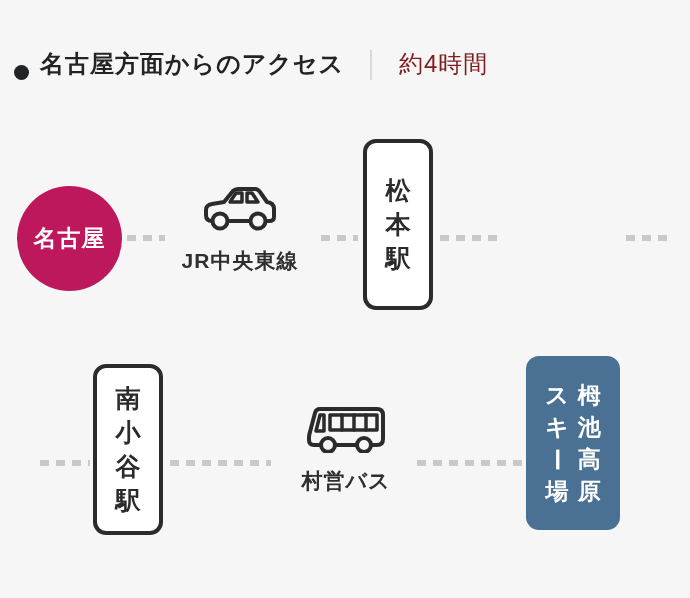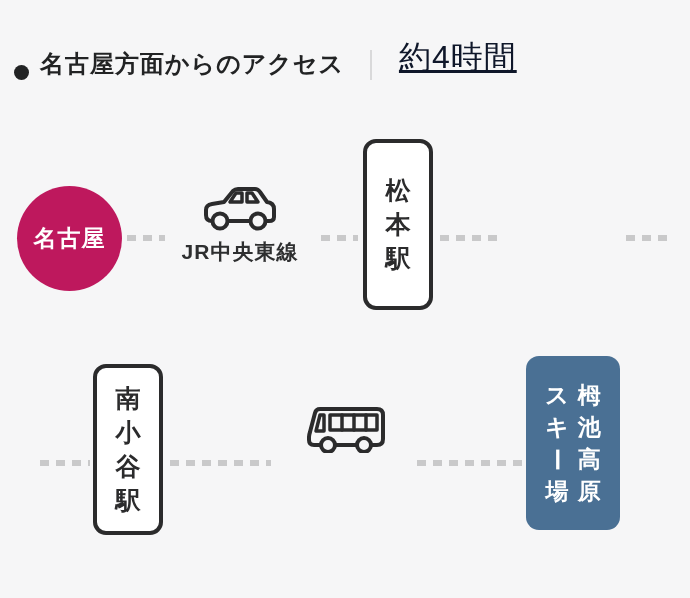--- a/index.html
+++ b/index.html
@@ -37,26 +37,25 @@
     letter-spacing: 1px;
     white-space: nowrap;
   }
   .header-divider {
     width: 2px; height: 30px;
     background: #d9d9da;
     margin: 0 27px 0 26px;
     flex: 0 0 auto;
   }
   .duration {
-    font-size: 32px;
+    font-size: 24px;
     font-weight: 500;
-    color: #0f172a;
+    color: #7f1d1d;
     letter-spacing: 1px;
     white-space: nowrap;
-    text-decoration: underline;
   }
 
   
   .dots {
     position: absolute;
     height: 6px;
     background-image: repeating-linear-gradient(90deg, #c9c9ca 0 9px, transparent 9px 16px);
   }
 
   
@@ -74,21 +73,21 @@
     color: #ffffff;
     font-size: 23px;
     font-weight: bold;
     letter-spacing: 1px;
   }
 
   
   .leg { position: absolute; text-align: center; }
   .leg svg { display: block; margin: 0 auto; }
   .leg-label {
-    margin-top: 4px;
+    margin-top: 13px;
     font-size: 21px;
     font-weight: bold;
     color: #2e2f30;
     letter-spacing: 1px;
     line-height: 30px;
     white-space: nowrap;
   }
 
   
   .station {
@@ -190,20 +189,21 @@
         <path d="M14 5 Q10 5 9 9 L4 28 Q3 31 3 33 L3 36 Q3 41 8 41 L71 41 Q77 41 77 35 L77 11 Q77 5 71 5 Z"></path>
         <path d="M14 11 L10 27 L18 27 L18 11 Z" stroke-width="3.5"></path>
         <rect x="24" y="11" width="47" height="15" stroke-width="3.5"></rect>
         <line x1="36" y1="11" x2="36" y2="26" stroke-width="3.5"></line>
         <line x1="48" y1="11" x2="48" y2="26" stroke-width="3.5"></line>
         <line x1="60" y1="11" x2="60" y2="26" stroke-width="3.5"></line>
       </g>
       <circle cx="22" cy="41" r="7" fill="#f6f6f7" stroke="#2b2b2c" stroke-width="4"></circle>
       <circle cx="58" cy="41" r="7" fill="#f6f6f7" stroke="#2b2b2c" stroke-width="4"></circle>
     </svg>
+    <div class="leg-label">村営バス</div>
   </div>
 
   <div class="destination">
     <div class="vtext">
         <div class="vcol">
           <span class="vchar">栂</span>
           <span class="vchar">池</span>
           <span class="vchar">高</span>
           <span class="vchar">原</span>
         </div>

